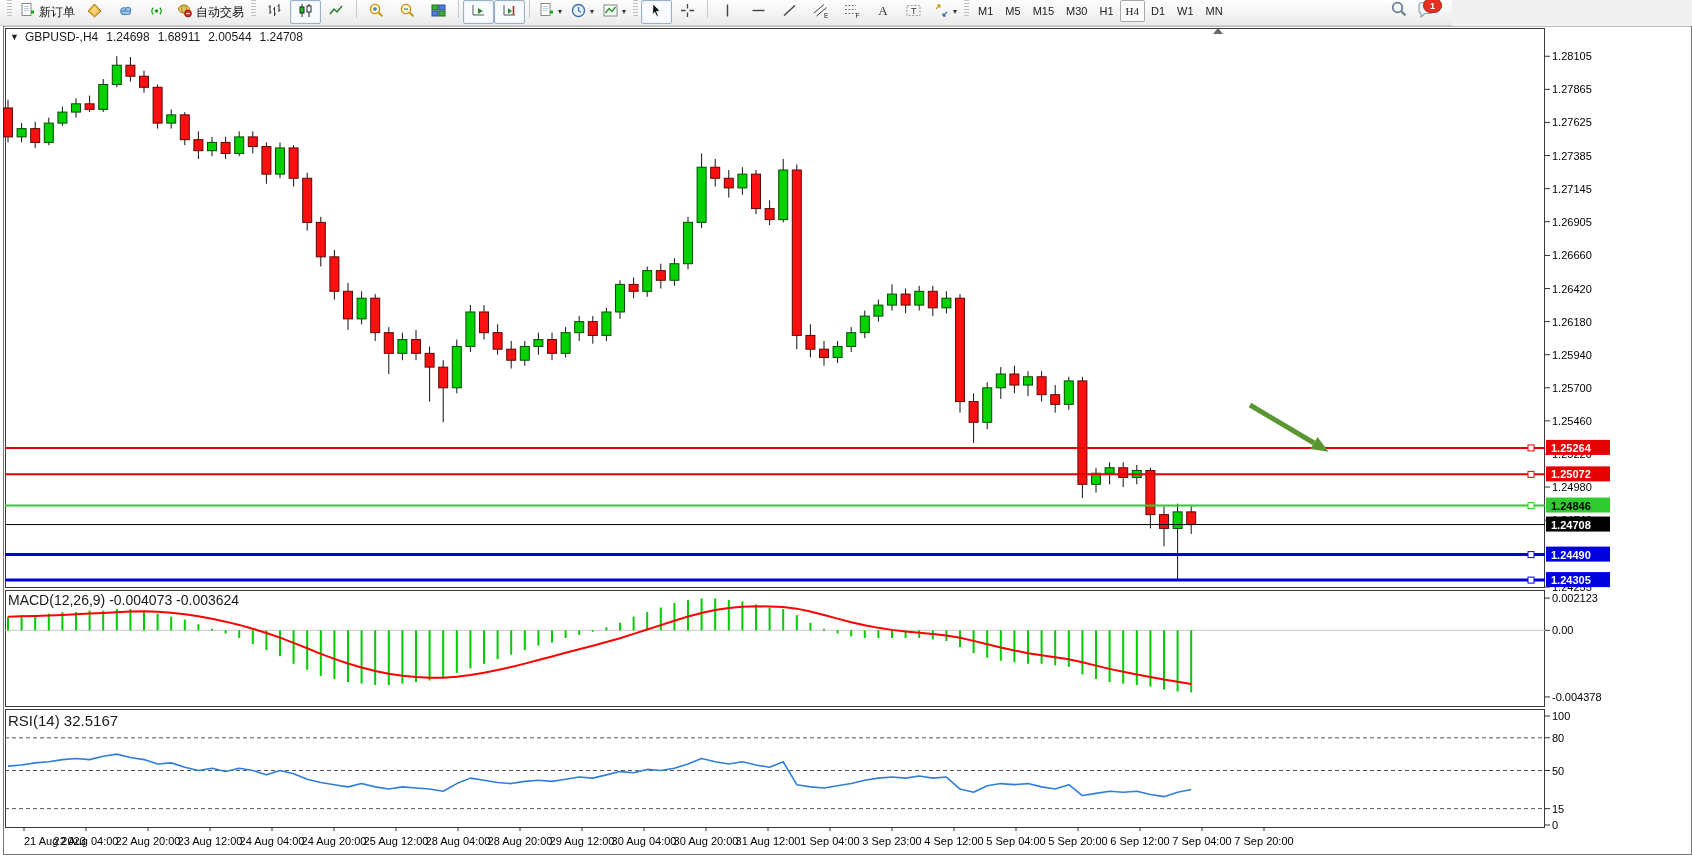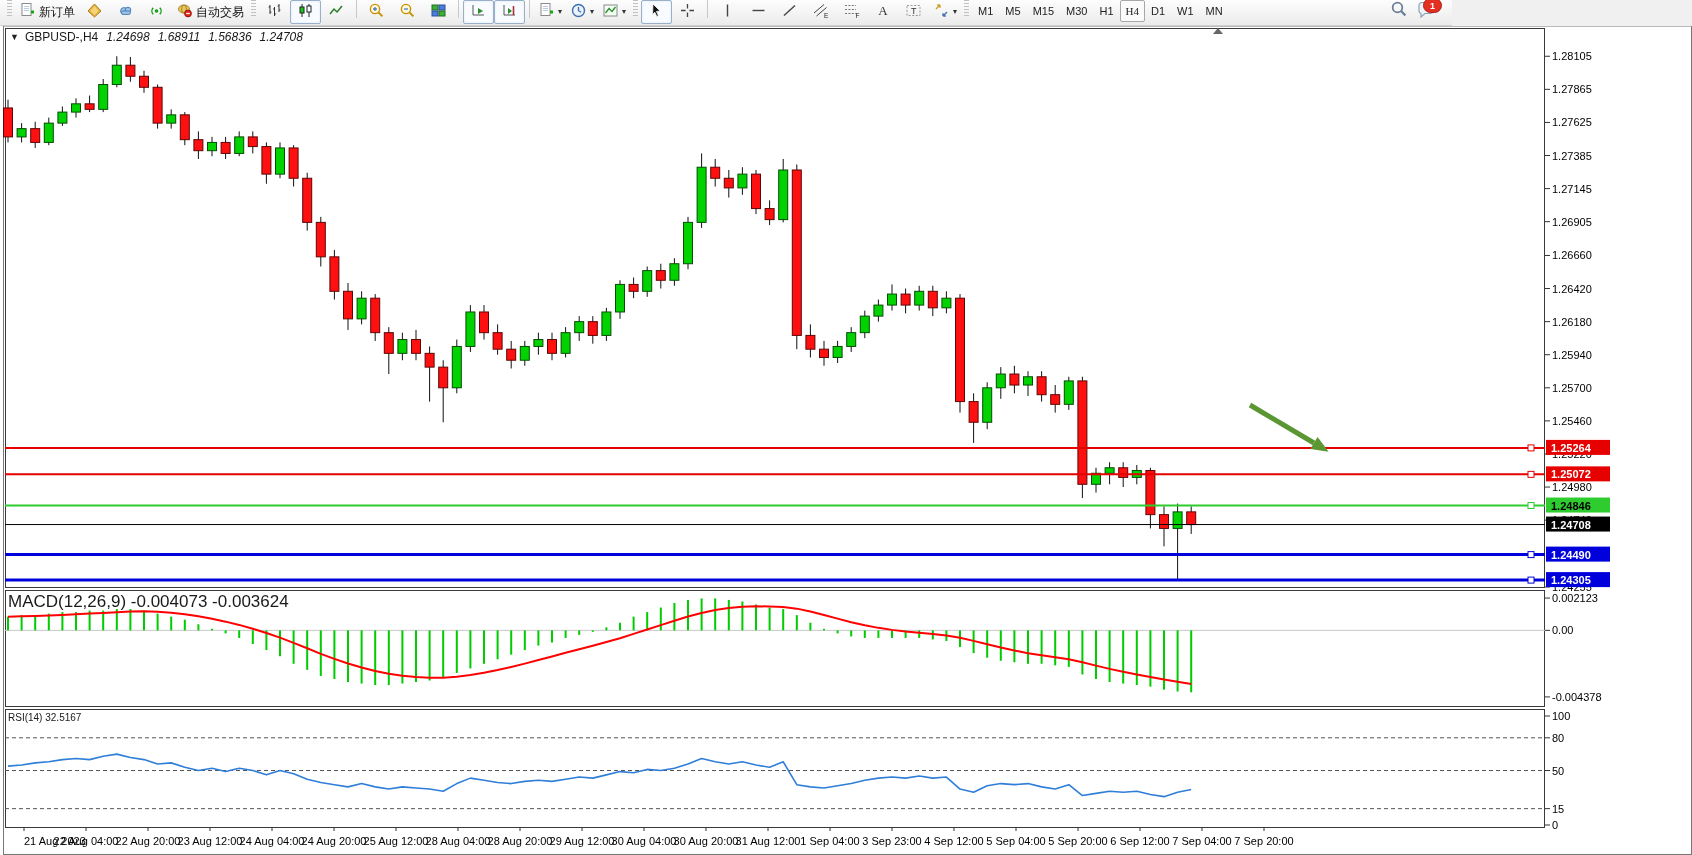--- a/index.html
+++ b/index.html
@@ -23,23 +23,23 @@
   #chat-wrap{position:relative;width:22px;height:22px;}
   #chat-badge{position:absolute;top:-2px;right:-4px;min-width:13px;height:13px;border-radius:8px;
     background:#e33022;color:#fff;font-size:9px;font-weight:bold;display:flex;
     align-items:center;justify-content:center;border:1px solid #b02015;padding:0 2px;}
   
   #chart-window{position:absolute;left:0;top:26px;width:1692px;height:829px;background:#fff;}
   #chart-svg{position:absolute;left:0;top:0;}
   .overlay{position:absolute;font-size:12px;color:#1a1a1a;white-space:nowrap;}
   #chart-title{left:10px;top:4px;display:flex;gap:6px;align-items:center;}
   #chart-title .tri{font-size:9px;color:#222;}
-  #chart-title .num{margin-left:2px;font-style:italic;}
-  #macd-label{left:8px;top:566px;font-size:17px;text-align:right;}
-  #rsi-label{left:8px;top:686px;font-size:10px;}
+  #chart-title .num{margin-left:2px;}
+  #macd-label{left:8px;top:566px;font-size:14px;text-align:right;}
+  #rsi-label{left:8px;top:686px;font-size:15px;}
 </style>
 </head>
 <body>
 
 <div id="toolbar">
     <div class="grip"></div>
     <div class="tb-btn">
       <span><svg width="17" height="17" viewBox="0 0 17 17">
           <rect x="3" y="1.5" width="9" height="12" fill="#fff" stroke="#8a8a8a"></rect>
           <line x1="5" y1="4.5" x2="10" y2="4.5" stroke="#b9cbe3"></line>
@@ -655,19 +655,19 @@
         <line x1="1264" y1="801" x2="1264" y2="805" stroke="#333"></line>
         <text x="1264" y="819" font-size="11" fill="#000" text-anchor="middle">7 Sep 20:00</text>
       </g>
     </svg>
 
   <div class="overlay" id="chart-title">
     <span class="tri">▼</span>
     <span>GBPUSD-,H4</span>
     <span class="num">1.24698</span>
     <span class="num">1.68911</span>
-    <span class="num">1.56836</span>
+    <span class="num">2.00544</span>
     <span class="num">1.24708</span>
   </div>
 
   <div class="overlay" id="macd-label">MACD(12,26,9) -0.004073 -0.003624</div>
   <div class="overlay" id="rsi-label">RSI(14) 32.5167</div>
 </div>
 
 </body></html>

